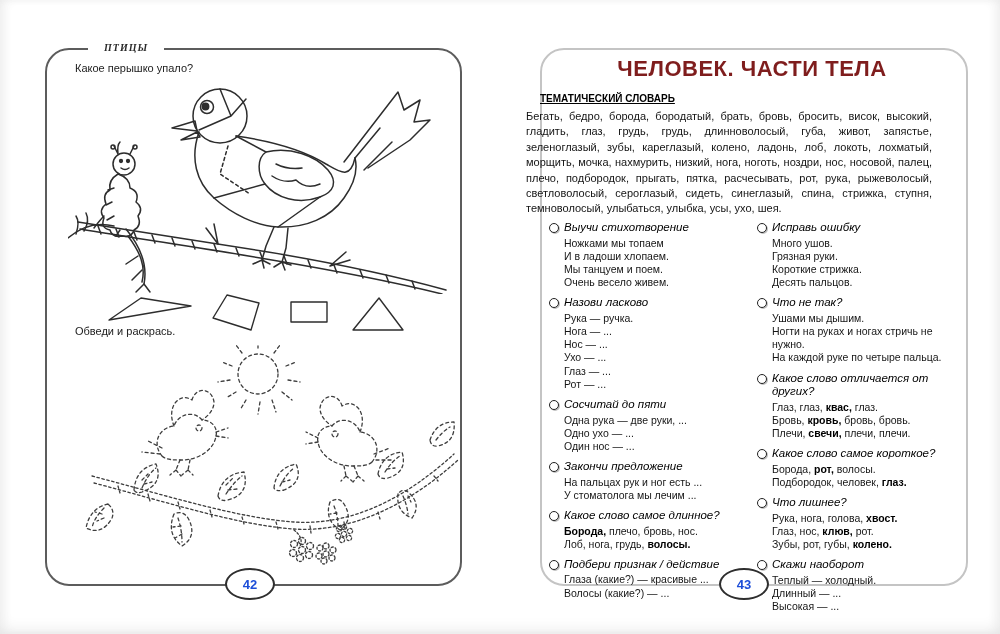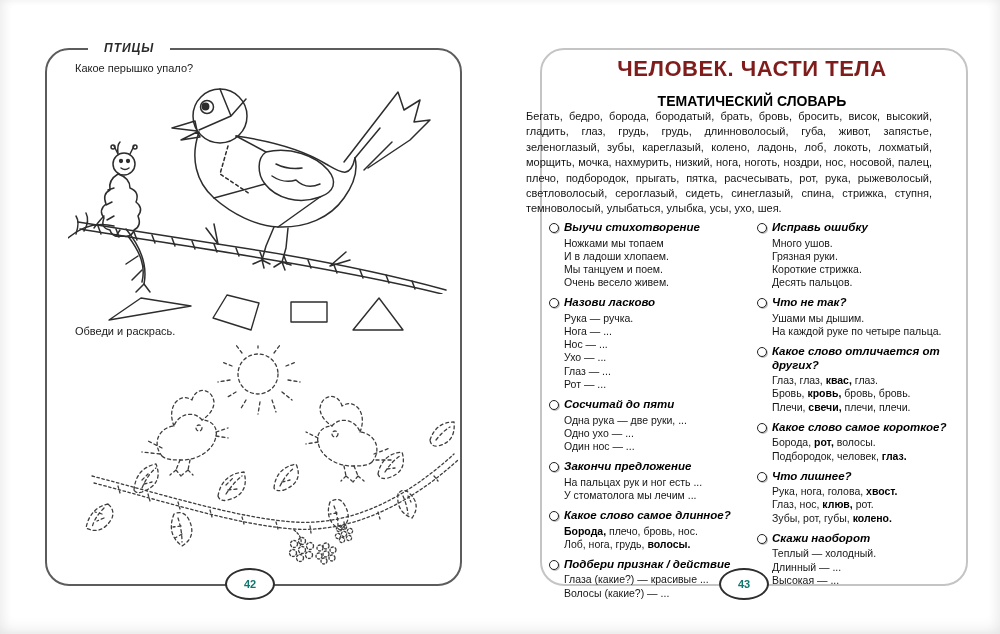--- a/index.html
+++ b/index.html
@@ -10,47 +10,47 @@
     color:#1c1c1c;
   }
   .spread:after{content:"";position:absolute;inset:0;pointer-events:none;
     box-shadow:inset 0 -6px 14px rgba(0,0,0,.06), inset 6px 0 10px rgba(0,0,0,.03), inset -6px 0 10px rgba(0,0,0,.03);}
   .frame{position:absolute;border-radius:24px;background:#fff;}
   .frame.left{left:45px;top:48px;width:413px;height:534px;border:2px solid #5c5c5c;}
   .frame.right{left:540px;top:48px;width:424px;height:534px;border:2px solid #c4c4c4;}
   .page-tab{
     position:absolute;left:88px;top:39px;height:18px;line-height:18px;z-index:3;
     background:#fff;padding:0 16px;font-style:italic;font-weight:bold;
-    font-size:12px;letter-spacing:1px;color:#2a2a2a;
+    font-size:10px;letter-spacing:1px;color:#2a2a2a;font-family:Liberation Serif, serif;
   }
   .task-label{position:absolute;font-size:11px;color:#222;z-index:2;}
   .pageno{
     position:absolute;width:46px;height:28px;border:2px solid #2e2e2e;border-radius:50%;
     background:#fff;z-index:4;display:flex;align-items:center;justify-content:center;
-    font-weight:bold;font-size:11px;color:#0f766e;
+    font-weight:bold;font-size:13px;color:#1d4ed8;
   }
   .rp-title{
     position:absolute;left:540px;top:56px;width:424px;text-align:center;z-index:2;
     font-size:22px;font-weight:bold;letter-spacing:.5px;color:#7f1d1d;
   }
   .rp-subtitle{
-    position:absolute;left:540px;top:93px;width:424px;text-align:center;z-index:2;
-    font-size:14px;font-weight:bold;color:#000;
+    position:absolute;left:540px;top:93px;width:424px;z-index:2;
+    font-size:10px;font-weight:bold;color:#000;text-decoration:underline;
   }
   .rp-dict{
     position:absolute;left:526px;top:109px;width:406px;z-index:2;
     font-size:11px;line-height:15.4px;text-align:justify;color:#141414;
   }
   .ex-col{position:absolute;top:221px;width:201px;z-index:2;}
   .ex-col.c0{left:549px;}
   .ex-col.c1{left:757px;}
   .exercise{margin-bottom:7px;}
   .ex-title{
     display:flex;align-items:flex-start;gap:5px;
-    font-weight:bold;font-style:italic;font-size:11.5px;line-height:13.5px;color:#000;
+    font-weight:normal;font-style:italic;font-size:11.5px;line-height:13.5px;color:#000;
     margin-bottom:2px;
   }
   .bullet{
     flex:0 0 auto;width:8px;height:8px;margin-top:2px;border:1.6px solid #222;
     border-radius:50%;background:#fff;box-shadow:1px 1px 0 rgba(0,0,0,.25);
   }
   .ex-line{margin-left:15px;font-size:10.5px;line-height:13.2px;color:#161616;}
   .ex-line b{color:#000;text-align:right;}
   svg{display:block;}
   .illus{position:absolute;z-index:2;}
@@ -266,20 +266,21 @@
         <div class="ex-line"><span>Грязная руки.</span></div>
         <div class="ex-line"><span>Короткие стрижка.</span></div>
         <div class="ex-line"><span>Десять пальцов.</span></div>
       </div>
       <div class="exercise">
         <div class="ex-title">
           <span class="bullet"></span>
           <span>Что не так?</span>
         </div>
         <div class="ex-line"><span>Ушами мы дышим.</span></div>
+        <div class="ex-line"><span>Ногти на руках и ногах стричь не нужно.</span></div>
         <div class="ex-line"><span>На каждой руке по четыре пальца.</span></div>
       </div>
       <div class="exercise">
         <div class="ex-title">
           <span class="bullet"></span>
           <span>Какое слово отличается от других?</span>
         </div>
         <div class="ex-line"><span>Глаз, глаз, </span><b>квас,</b><span> глаз.</span></div>
         <div class="ex-line"><span>Бровь, </span><b>кровь,</b><span> бровь, бровь.</span></div>
         <div class="ex-line"><span>Плечи, </span><b>свечи,</b><span> плечи, плечи.</span></div>

